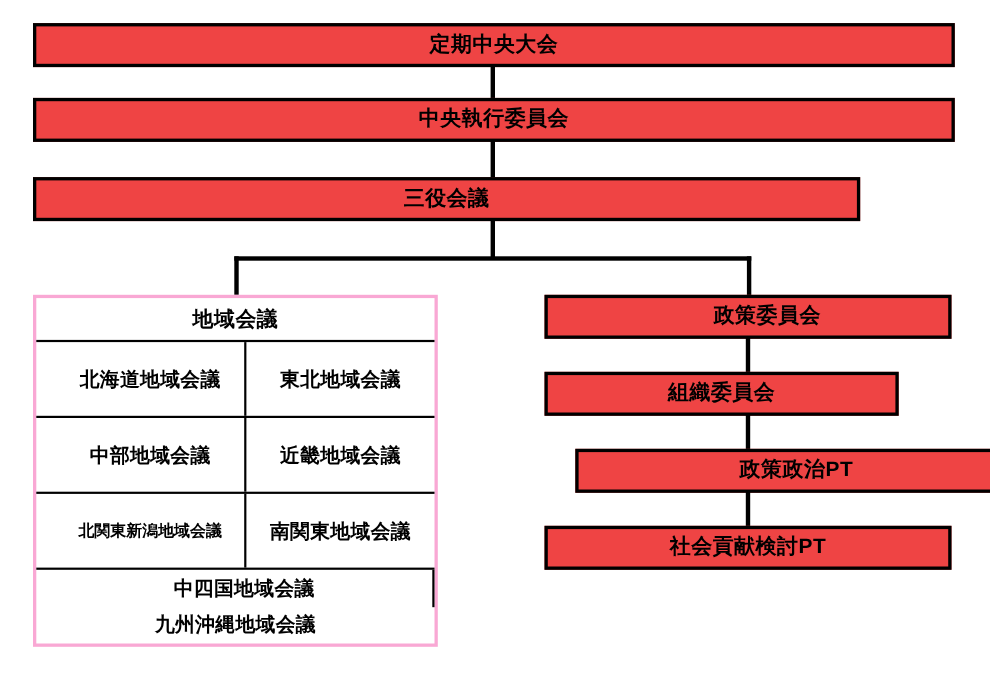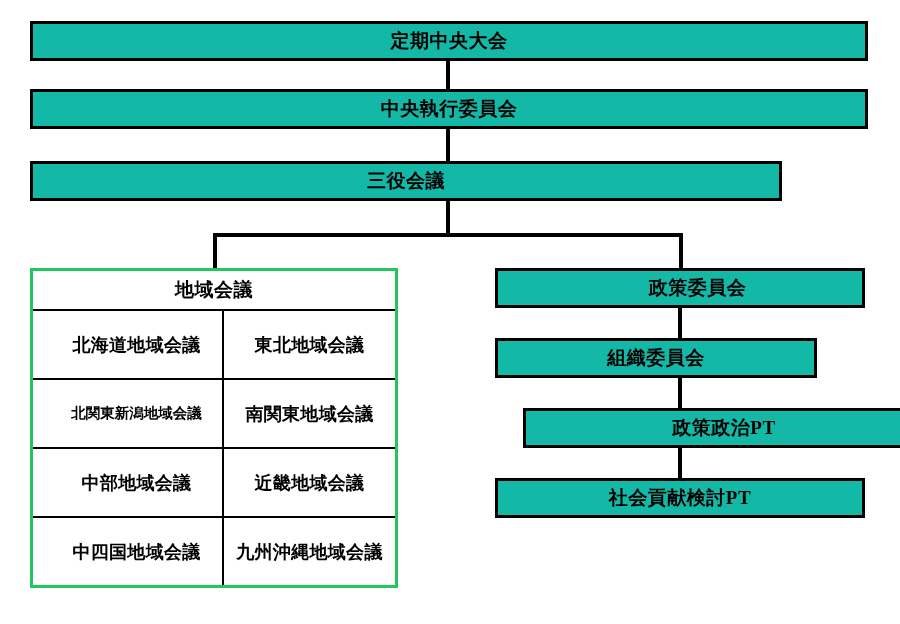--- a/index.html
+++ b/index.html
@@ -18,50 +18,49 @@
     height: 624px;
     background: #ffffff;
     overflow: hidden;
   }
 
   
   .node-box {
     position: absolute;
     box-sizing: border-box;
     border: 3px solid #000000;
-    background: #14b8a6;
+    background: #ef4444;
     display: flex;
     align-items: center;
     justify-content: center;
     text-align: center;
     font-size: 19px;
     font-weight: 700;
     letter-spacing: 0.5px;
     line-height: 1.1;
     color: #000000;
-    font-family: Liberation Serif, serif;
   }
 
   
   .connector-v {
     position: absolute;
     background: #000000;
     width: 4px;
   }
   .connector-h {
     position: absolute;
     background: #000000;
     height: 4px;
   }
 
   
   .region-table {
     position: absolute;
     box-sizing: border-box;
-    border: 3px solid #22c55e;
+    border: 3px solid #f9a8d4;
     background: #ffffff;
     display: flex;
     flex-direction: column;
   }
   .region-header {
     box-sizing: border-box;
     height: 40px;
     border-bottom: 2px solid #000000;
     display: flex;
     align-items: center;
@@ -71,20 +70,21 @@
     letter-spacing: 0.5px;
   }
   .region-row {
     box-sizing: border-box;
     display: flex;
     flex: 1 1 0;
     border-bottom: 2px solid #000000;
   }
   .region-row:last-child {
     border-bottom: none;
+    flex-direction: column;
   }
   .region-cell {
     box-sizing: border-box;
     flex: 1 1 0;
     display: flex;
     align-items: center;
     justify-content: center;
     text-align: center;
     font-size: 18px;
     font-weight: 700;
@@ -132,27 +132,27 @@
   <div class="region-table" style="left:30px; top:268px; width:368px; height:320px;">
 
     <div class="region-header">地域会議</div>
 
     <div class="region-row">
       <div class="region-cell col-left">北海道地域会議</div>
       <div class="region-cell">東北地域会議</div>
     </div>
 
     <div class="region-row">
-      <div class="region-cell col-left compact">北関東新潟地域会議</div>
-      <div class="region-cell">南関東地域会議</div>
+      <div class="region-cell col-left">中部地域会議</div>
+      <div class="region-cell">近畿地域会議</div>
     </div>
 
     <div class="region-row">
-      <div class="region-cell col-left">中部地域会議</div>
-      <div class="region-cell">近畿地域会議</div>
+      <div class="region-cell col-left compact">北関東新潟地域会議</div>
+      <div class="region-cell">南関東地域会議</div>
     </div>
 
     <div class="region-row">
       <div class="region-cell col-left">中四国地域会議</div>
       <div class="region-cell">九州沖縄地域会議</div>
     </div>
   </div>
 
   <div class="node-box" style="left:495px; top:268px; width:370px; height:40px;padding-left:35px;">
     <span>政策委員会</span>

